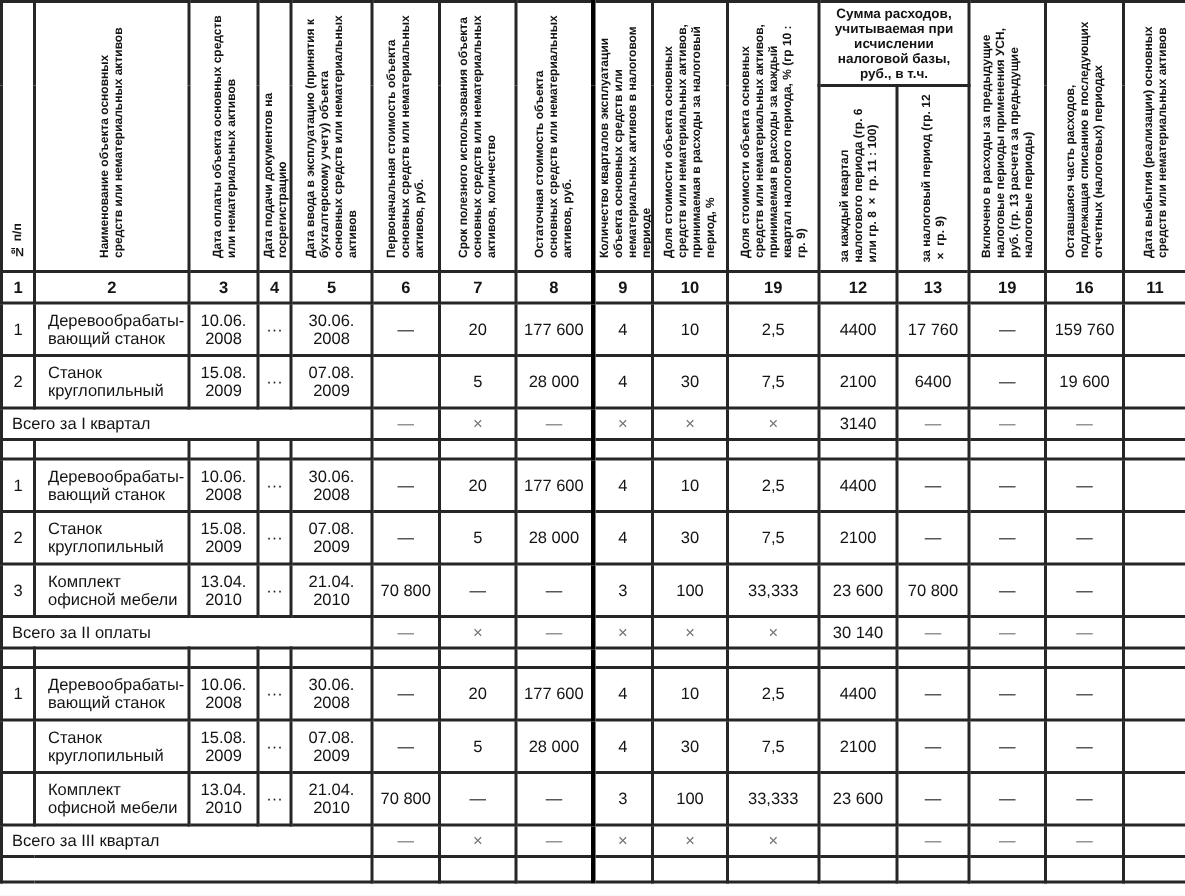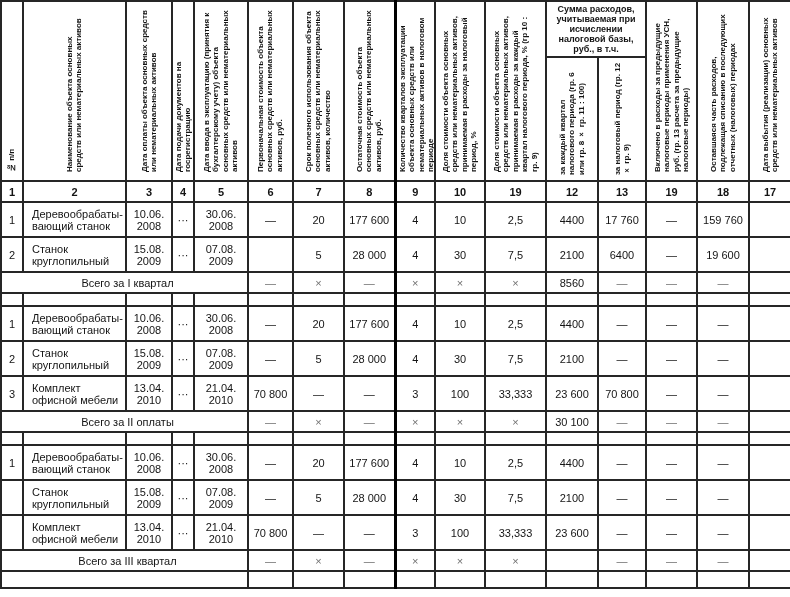--- a/index.html
+++ b/index.html
@@ -14,21 +14,21 @@
            height:166px; font-size:8px; font-weight:700; line-height:1.18;
            text-align:left; padding:0 1px; }
   .vh2 .vtext { height:116px; }
   .group { font-size:9px; font-weight:700; line-height:1.12; padding:2px; height:50px; }
   tr.hsub th { height:122px; }
   tr.nums td { font-weight:700; font-size:11px; height:19px; }
   td { font-size:11px; line-height:1.12; }
   tr.data td { height:33px; }
   .name { text-align:left; padding:0 3px 0 8px; }
   tr.total td { height:19px; }
-  .total-label { text-align:center; padding-left:6px; }
+  .total-label { text-align:left; padding-left:6px; }
   tr.total td.dim { color:#6f6f6f; }
   tr.sep td { height:11px; }
   tr.foot td { height:15px; }
 </style>
 </head>
 <body>
 
 <div class="wrap">
 <table>
   <colgroup>
@@ -81,22 +81,22 @@
     <td>5</td>
     <td>6</td>
     <td>7</td>
     <td>8</td>
     <td class="b9">9</td>
     <td>10</td>
     <td>19</td>
     <td>12</td>
     <td>13</td>
     <td>19</td>
-    <td>18</td>
-    <td>17</td>
+    <td>16</td>
+    <td>11</td>
   </tr>
 
   <tr class="data">
     <td>1</td>
     <td class="name">Деревообрабаты-вающий станок</td>
     <td>10.06. 2008</td>
     <td>···</td>
     <td>30.06. 2008</td>
     <td>—</td>
     <td>20</td>
@@ -129,21 +129,21 @@
     <td></td>
   </tr>
   <tr class="total">
     <td class="total-label" colspan="5">Всего за I квартал</td>
     <td class="dim">—</td>
     <td class="dim">×</td>
     <td class="dim">—</td>
     <td class="dim b9">×</td>
     <td class="dim">×</td>
     <td class="dim">×</td>
-    <td>8560</td>
+    <td>3140</td>
     <td class="dim">—</td>
     <td class="dim">—</td>
     <td class="dim">—</td>
     <td></td>
   </tr>
   <tr class="sep">
     <td></td>
           <td></td>
     <td></td>
           <td></td>
@@ -216,21 +216,21 @@
     <td></td>
   </tr>
   <tr class="total">
     <td class="total-label" colspan="5">Всего за II оплаты</td>
     <td class="dim">—</td>
     <td class="dim">×</td>
     <td class="dim">—</td>
     <td class="dim b9">×</td>
     <td class="dim">×</td>
     <td class="dim">×</td>
-    <td>30 100</td>
+    <td>30 140</td>
     <td class="dim">—</td>
     <td class="dim">—</td>
     <td class="dim">—</td>
     <td></td>
   </tr>
   <tr class="sep">
     <td></td>
           <td></td>
     <td></td>
           <td></td>

